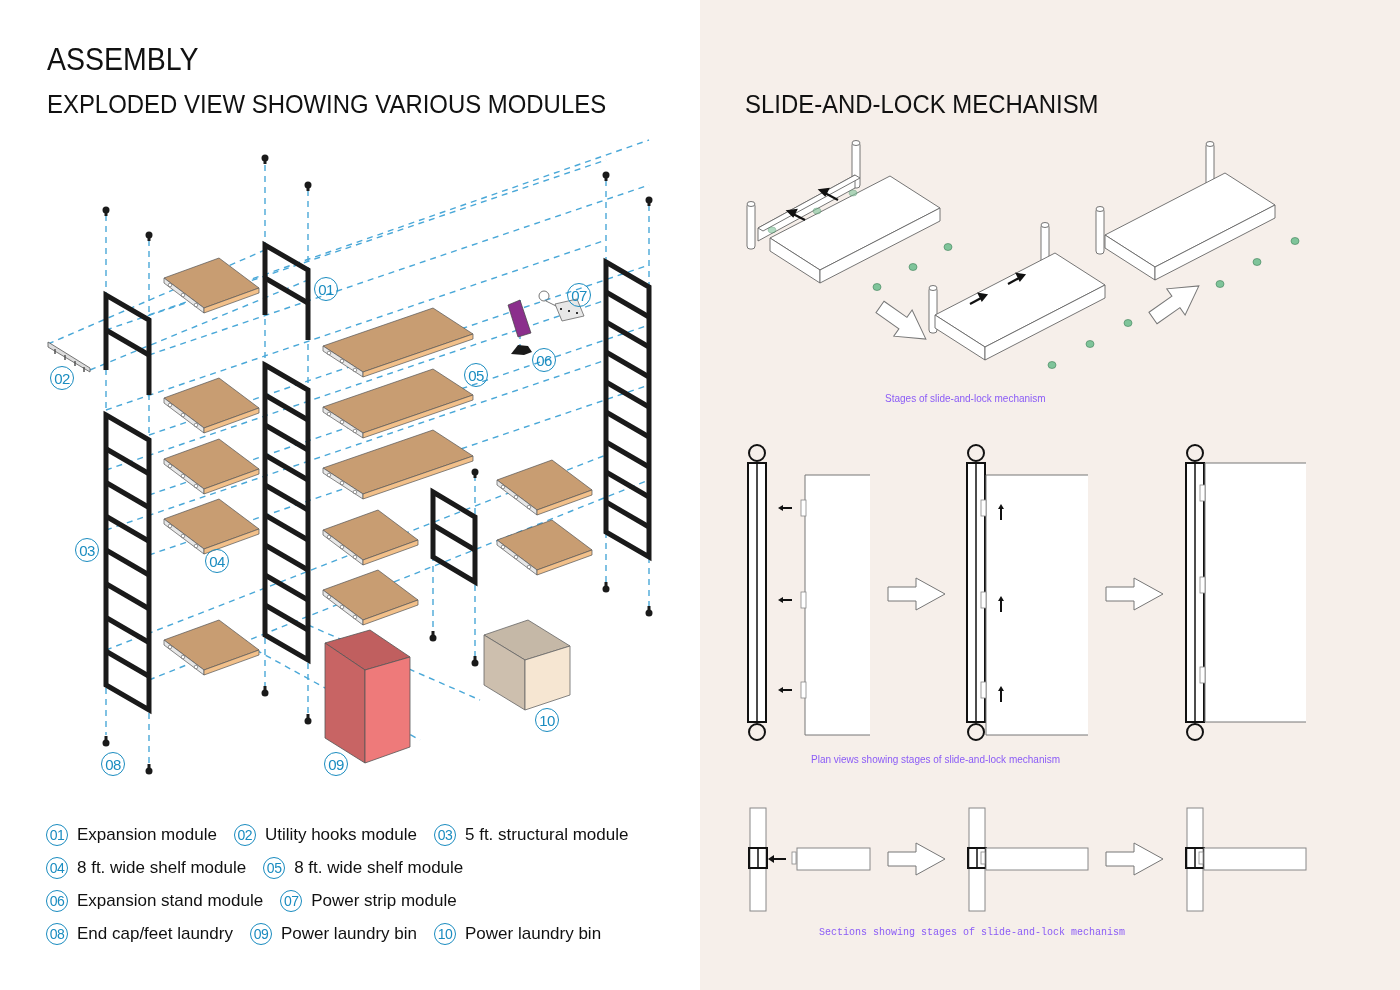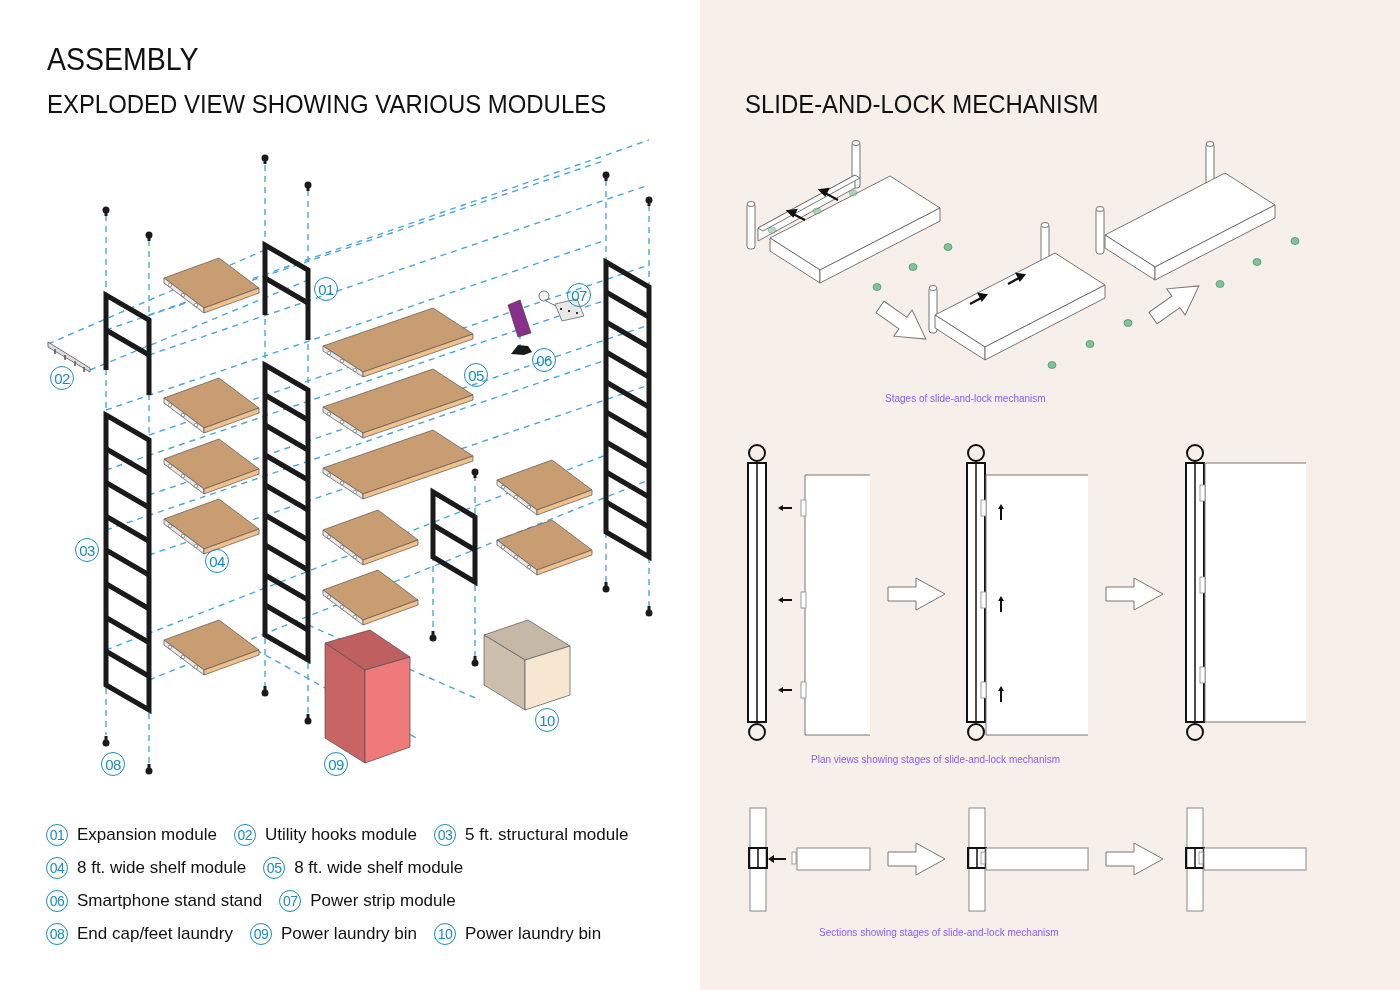--- a/index.html
+++ b/index.html
@@ -225,21 +225,21 @@
         <span class="legend-label">8 ft. wide shelf module</span>
       </div>
     <div class="legend-item">
         <span class="badge">05</span>
         <span class="legend-label">8 ft. wide shelf module</span>
       </div>
   </div>
   <div class="legend-row">
     <div class="legend-item">
         <span class="badge">06</span>
-        <span class="legend-label">Smartphone stand stand</span>
+        <span class="legend-label">Expansion stand module</span>
       </div>
     <div class="legend-item">
         <span class="badge">07</span>
         <span class="legend-label">Power strip module</span>
       </div>
   </div>
   <div class="legend-row">
     <div class="legend-item">
         <span class="badge">08</span>
         <span class="legend-label">End cap/feet laundry</span>
@@ -385,13 +385,13 @@
       <line x1="1195" y1="848" x2="1195" y2="868" stroke="#111" stroke-width="1.5"></line>
       <rect x="1204" y="848" width="102" height="22" fill="#fff" stroke="#888" stroke-width="1"></rect>
       <rect x="1199" y="852" width="4" height="12" fill="#fff" stroke="#888" stroke-width="0.8"></rect>
       <polygon points="888,852 916,852 916,843 945,859 916,875 916,866 888,866" fill="#fff" stroke="#777" stroke-width="1"></polygon>
       <polygon points="1106,852 1134,852 1134,843 1163,859 1134,875 1134,866 1106,866" fill="#fff" stroke="#777" stroke-width="1"></polygon>
     </g>
 </svg>
 
 <div class="caption" style="left:885px; top:393px;">Stages of slide-and-lock mechanism</div>
 <div class="caption" style="left:811px; top:754px;">Plan views showing stages of slide-and-lock mechanism</div>
-<div class="caption" style="left:819px; top:927px;">Sections showing stages of slide-and-lock mechanism</div>
+<div class="caption" style="left:819px; top:927px;font-family:Liberation Mono, monospace;">Sections showing stages of slide-and-lock mechanism</div>
 
 </body></html>

